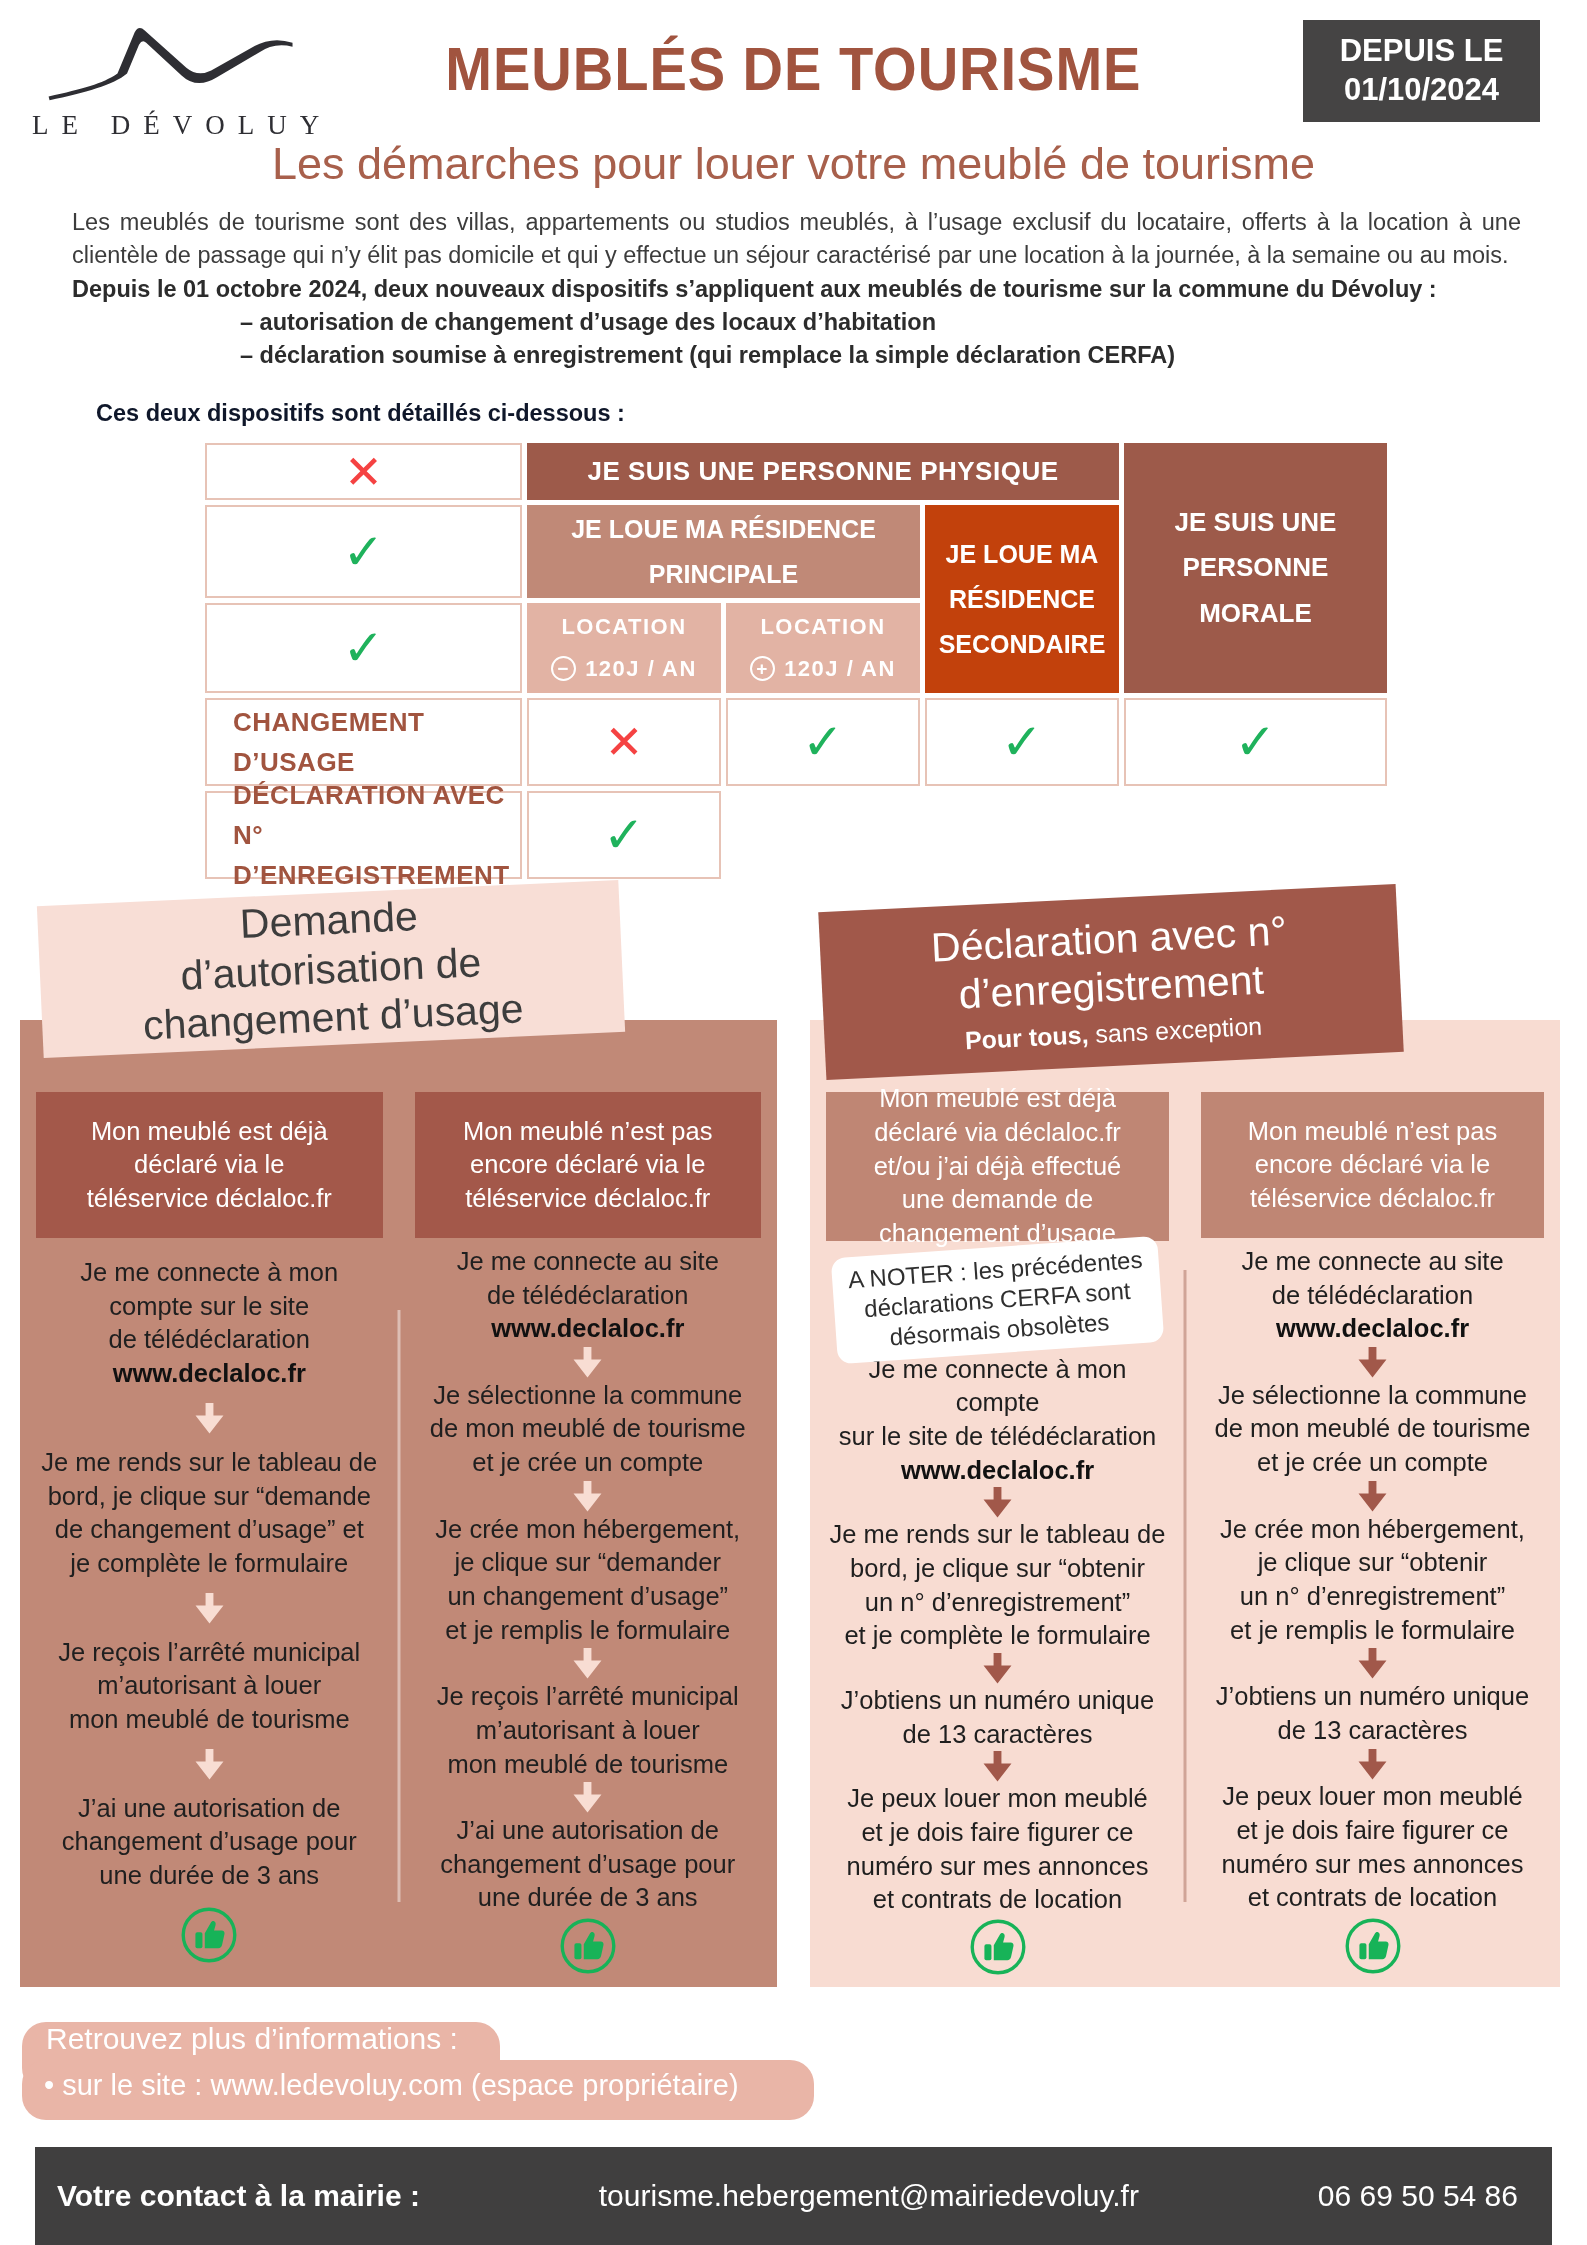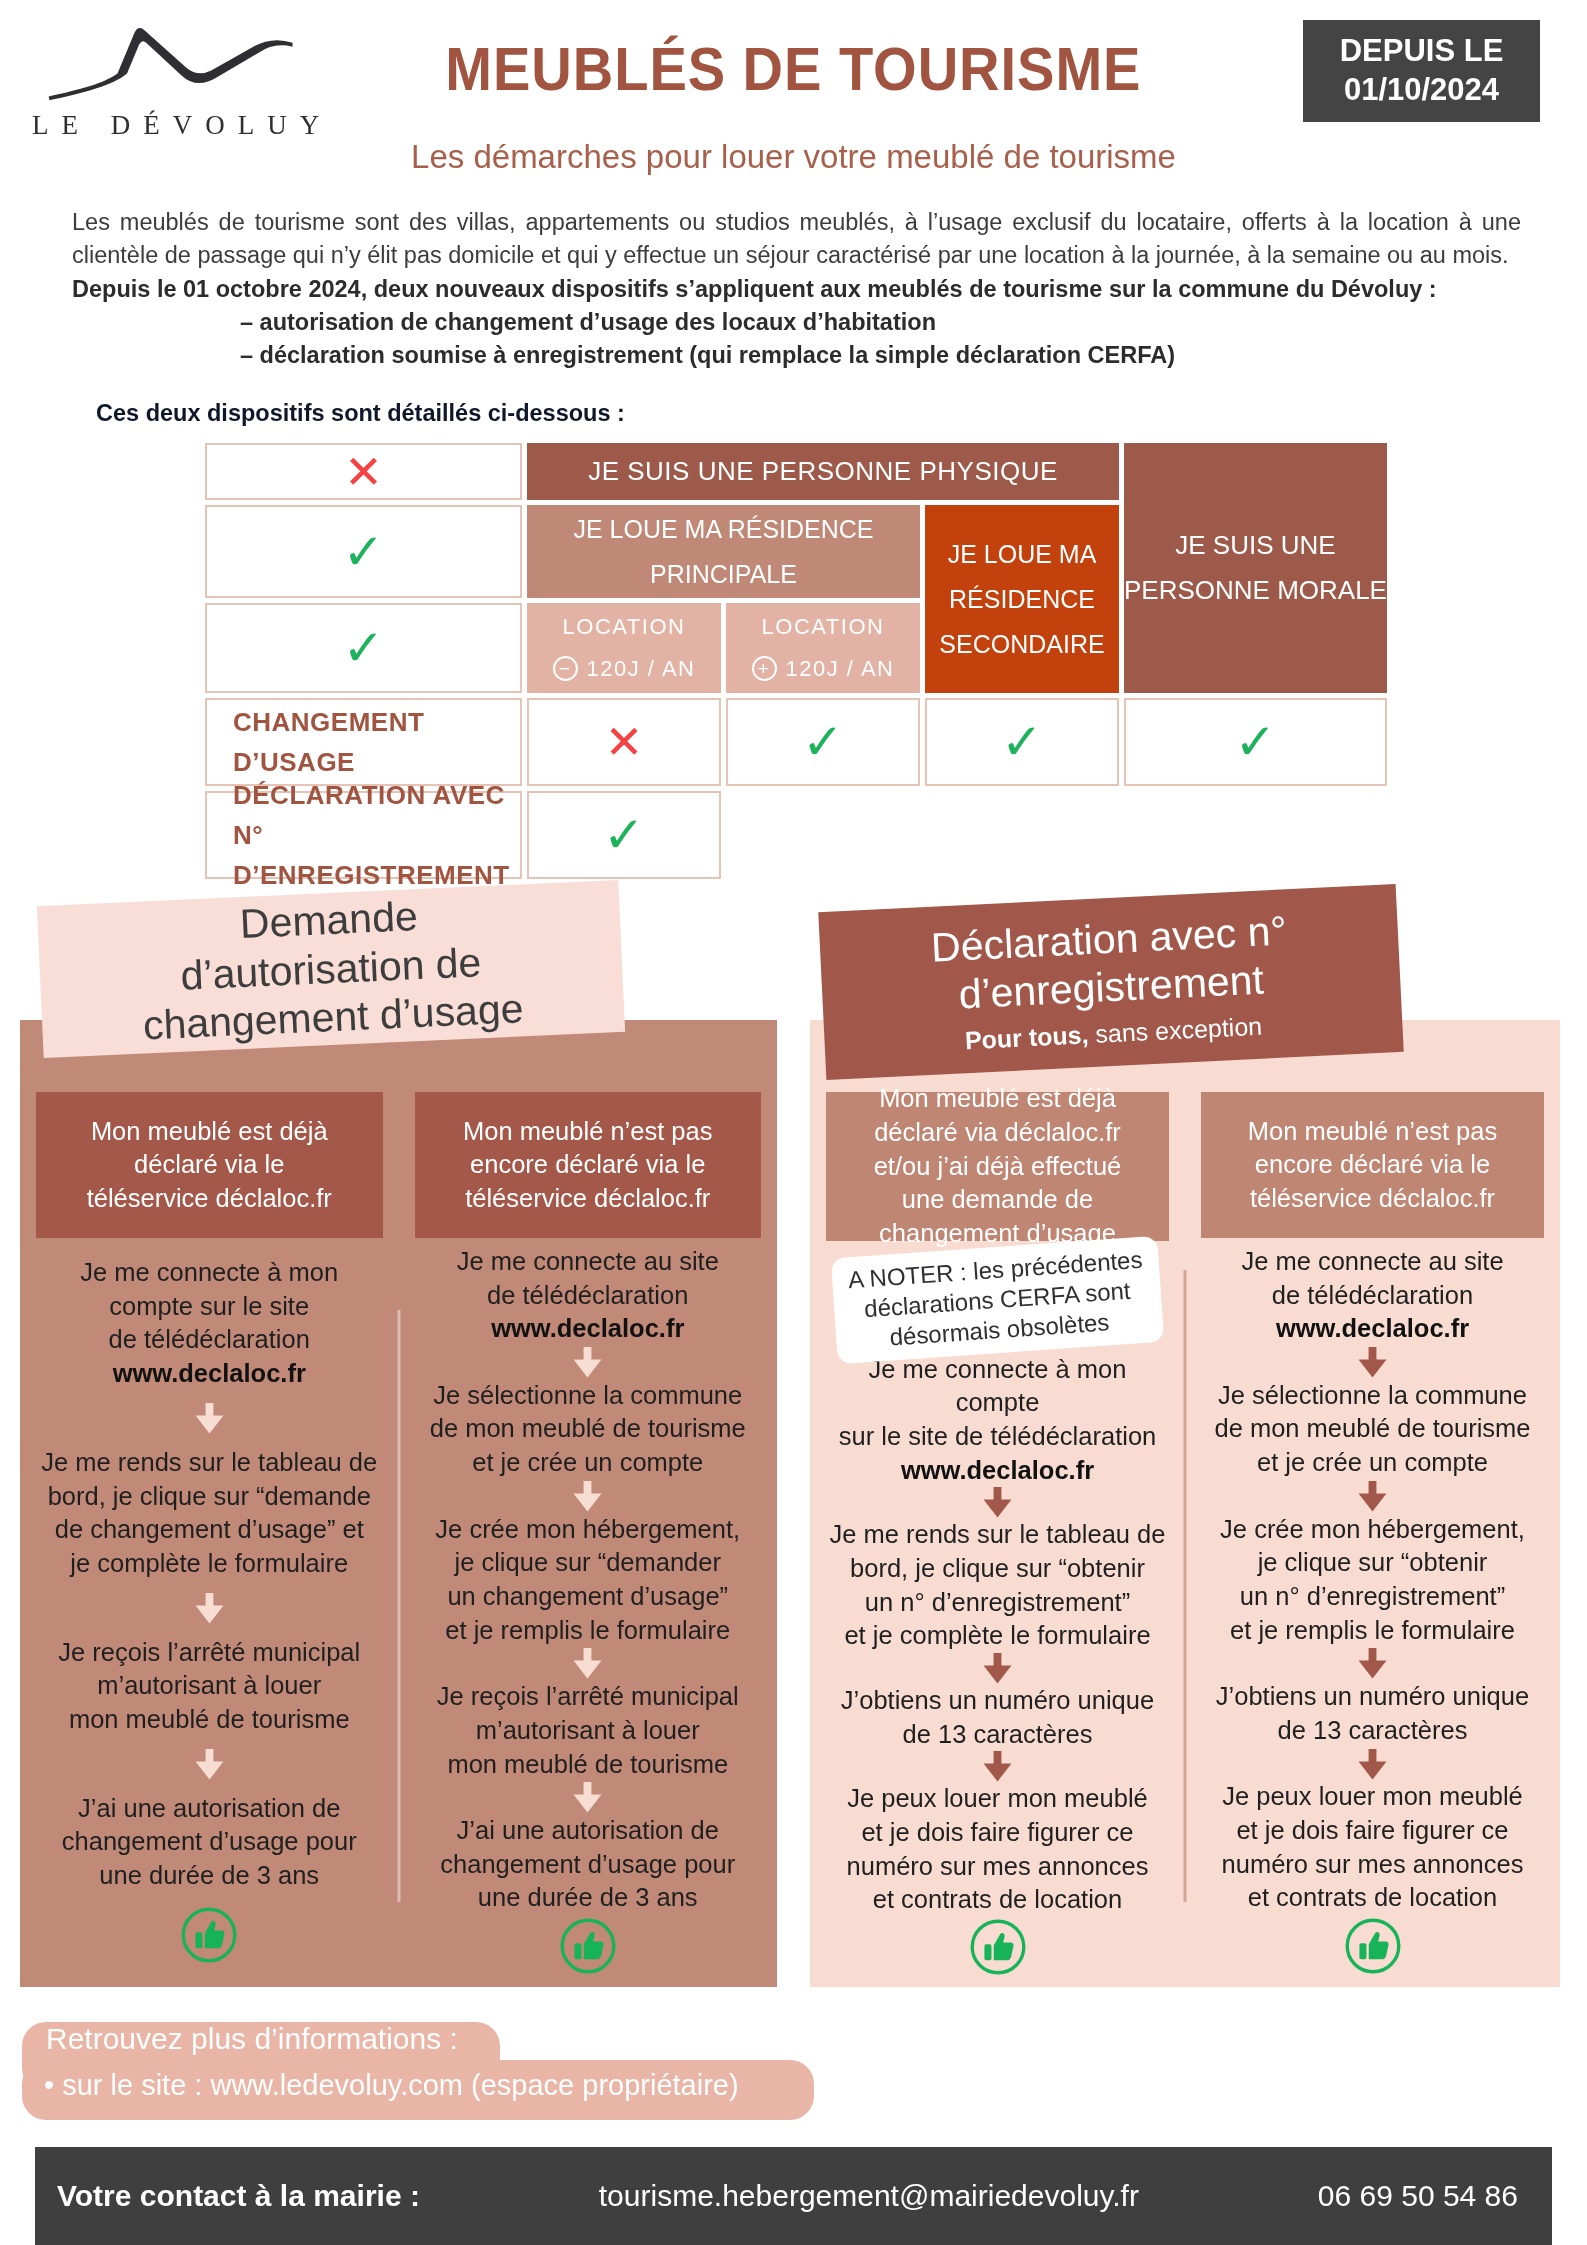--- a/index.html
+++ b/index.html
@@ -14,35 +14,35 @@
   .logo svg { display:block; margin:0 auto; }
   .logo-text { margin-top:4px; font-family:"Liberation Serif", serif; font-size:27px;
                letter-spacing:13px; color:#2e2e33; white-space:nowrap; }
   .main-title { position:absolute; left:0; right:0; top:34px; text-align:center; }
   .main-title span { display:inline-block; transform:scaleX(.92); transform-origin:center;
                      font-size:61px; font-weight:800; letter-spacing:1px; color:#a1543f; white-space:nowrap; }
   .badge { position:absolute; right:47px; top:20px; width:237px; height:102px; background:#454444;
            color:#fff; display:flex; flex-direction:column; align-items:center; justify-content:center;
            font-weight:700; font-size:31px; line-height:1.25; text-align:center; }
   .subtitle { position:absolute; left:0; right:0; top:138px; text-align:center;
-              font-size:33px; font-weight:500; color:#a8604c; }
+              font-size:45px; font-weight:500; color:#a8604c; }
 
   
   .intro-block { position:absolute; left:72px; right:66px; top:206px; }
   .intro-p { font-size:23.5px; line-height:1.42; text-align:justify; color:#3c3c3c; }
   .intro-bold { font-size:23.5px; line-height:1.42; font-weight:700; color:#2c2c2c; }
   .intro-li { font-size:23.5px; line-height:1.42; font-weight:700; color:#2c2c2c; padding-left:168px; }
   .intro-outro { margin-top:27px; font-size:23.5px; font-weight:700; color:#0f172a;margin-left:24px; }
 
   
   .mtable { position:absolute; left:205px; top:443px;
             display:grid; grid-template-columns:317px 194px 194px 194px 263px;
             grid-template-rows:57px 93px 90px 88px 88px; gap:5px; }
   .tcell { display:flex; align-items:center; justify-content:center; text-align:center;
-           color:#fff; font-weight:400; white-space:pre-line; }
+           color:#fff; font-weight:700; white-space:pre-line; }
   .c-physique { grid-column:2/5; grid-row:1; background:#9d5a4a; font-size:26px; letter-spacing:.5px; }
   .c-morale   { grid-column:5;   grid-row:1/4; background:#9d5a4a; font-size:26px; line-height:1.75; }
   .c-princ    { grid-column:2/4; grid-row:2; background:#c08977; font-size:25px; line-height:1.8; }
   .c-second   { grid-column:4;   grid-row:2/4; background:#c2410c; font-size:25px; line-height:1.8; }
   .c-loc      { background:#e2b3a4; flex-direction:column; font-size:22px; letter-spacing:1.5px; line-height:1.9; }
   .c-locm { grid-column:2; grid-row:3; } .c-locp { grid-column:3; grid-row:3; }
   .locline { display:flex; align-items:center; gap:9px; }
   .sign { display:inline-flex; align-items:center; justify-content:center; width:25px; height:25px;
           border:2.5px solid #fff; border-radius:50%; font-size:19px; line-height:1; }
   .rlabel { background:#fff; border:2px solid #e7c3b6; color:#a1543f; font-weight:700; font-size:26px;

